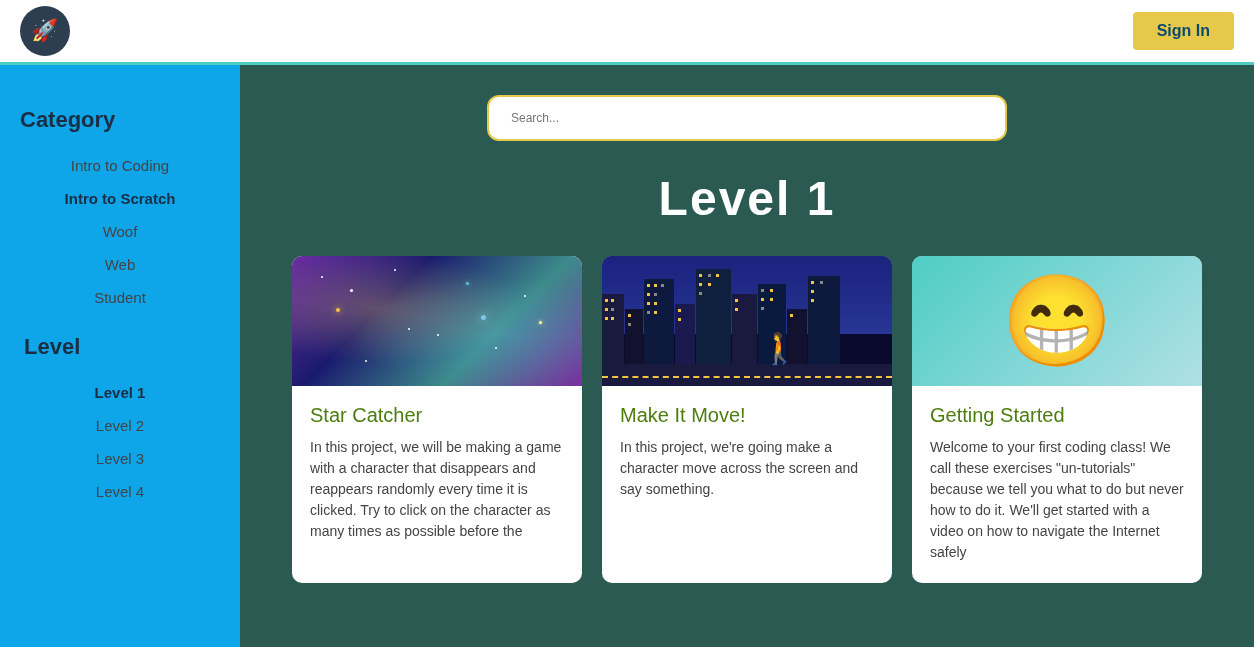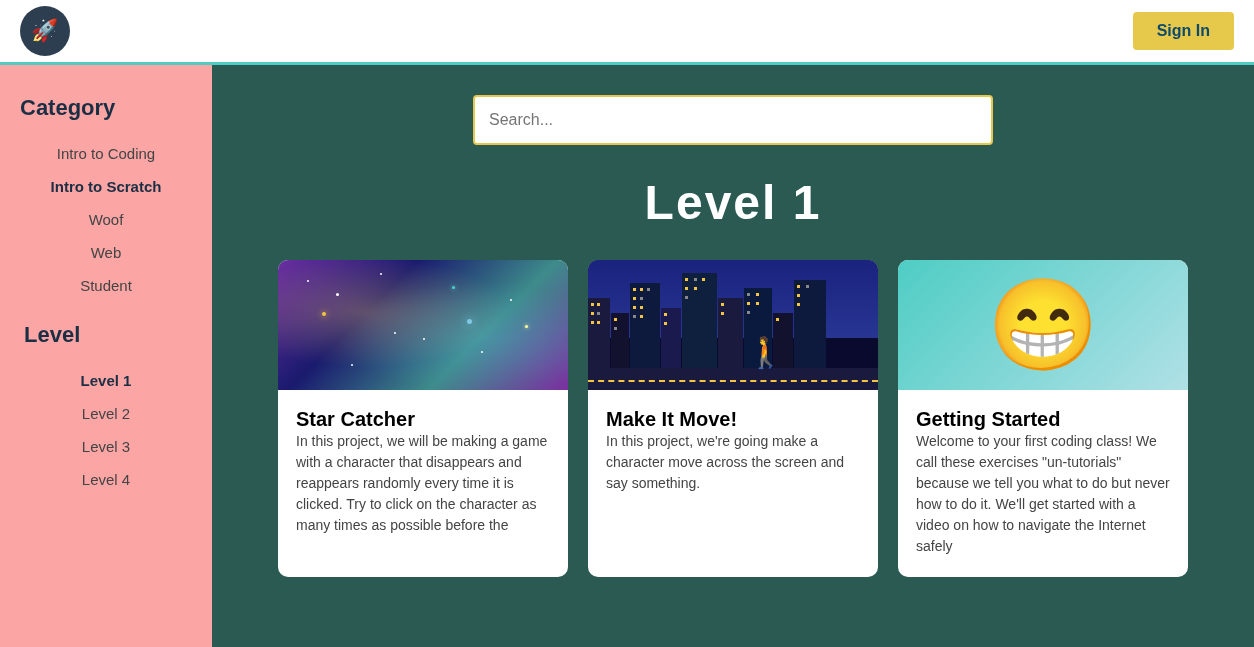--- a/index.html
+++ b/index.html
@@ -38,23 +38,23 @@
     }
 
     
     .main-layout {
       display: flex;
       min-height: calc(100vh - 65px);
     }
 
     
     .sidebar {
-      width: 212px;
-      background: #fca5a5;
-      padding: 30px 20px;
+      width: 240px;
+      background: #0ea5e9;
+      padding: 42px 20px;
       flex-shrink: 0;
     }
     .sidebar-section-title {
       font-size: 22px;
       font-weight: bold;
       color: #1a2e44;
       margin-bottom: 16px;
     }
     .sidebar-item {
       display: block;
@@ -79,24 +79,24 @@
     }
 
     
     .search-container {
       display: flex;
       justify-content: center;
       margin-bottom: 30px;
     }
     .search-input {
       width: 520px;
-      padding: 14px 14px;
-      font-size: 16px;
+      padding: 14px 22px;
+      font-size: 12px;
       border: 2.5px solid #e6c84a;
-      border-radius: 4px;
+      border-radius: 12px;
       background: #fff;
       outline: none;
     }
 
     
     .level-heading {
       text-align: center;
       font-size: 48px;
       font-weight: 900;
       color: #fff;
@@ -168,22 +168,23 @@
       display: flex;
       align-items: center;
       justify-content: center;
       font-size: 80px;
     }
     .card-body {
       padding: 18px 18px 20px;
     }
     .card-title {
       font-size: 20px;
-      font-weight: bold;
-      color: #000000;
+      font-weight: normal;
+      color: #4d7c0f;
+      margin-bottom: 10px;
     }
     .card-desc {
       font-size: 14px;
       color: #444;
       line-height: 1.5;
     }
   </style>
 </head>
 <body>
 

